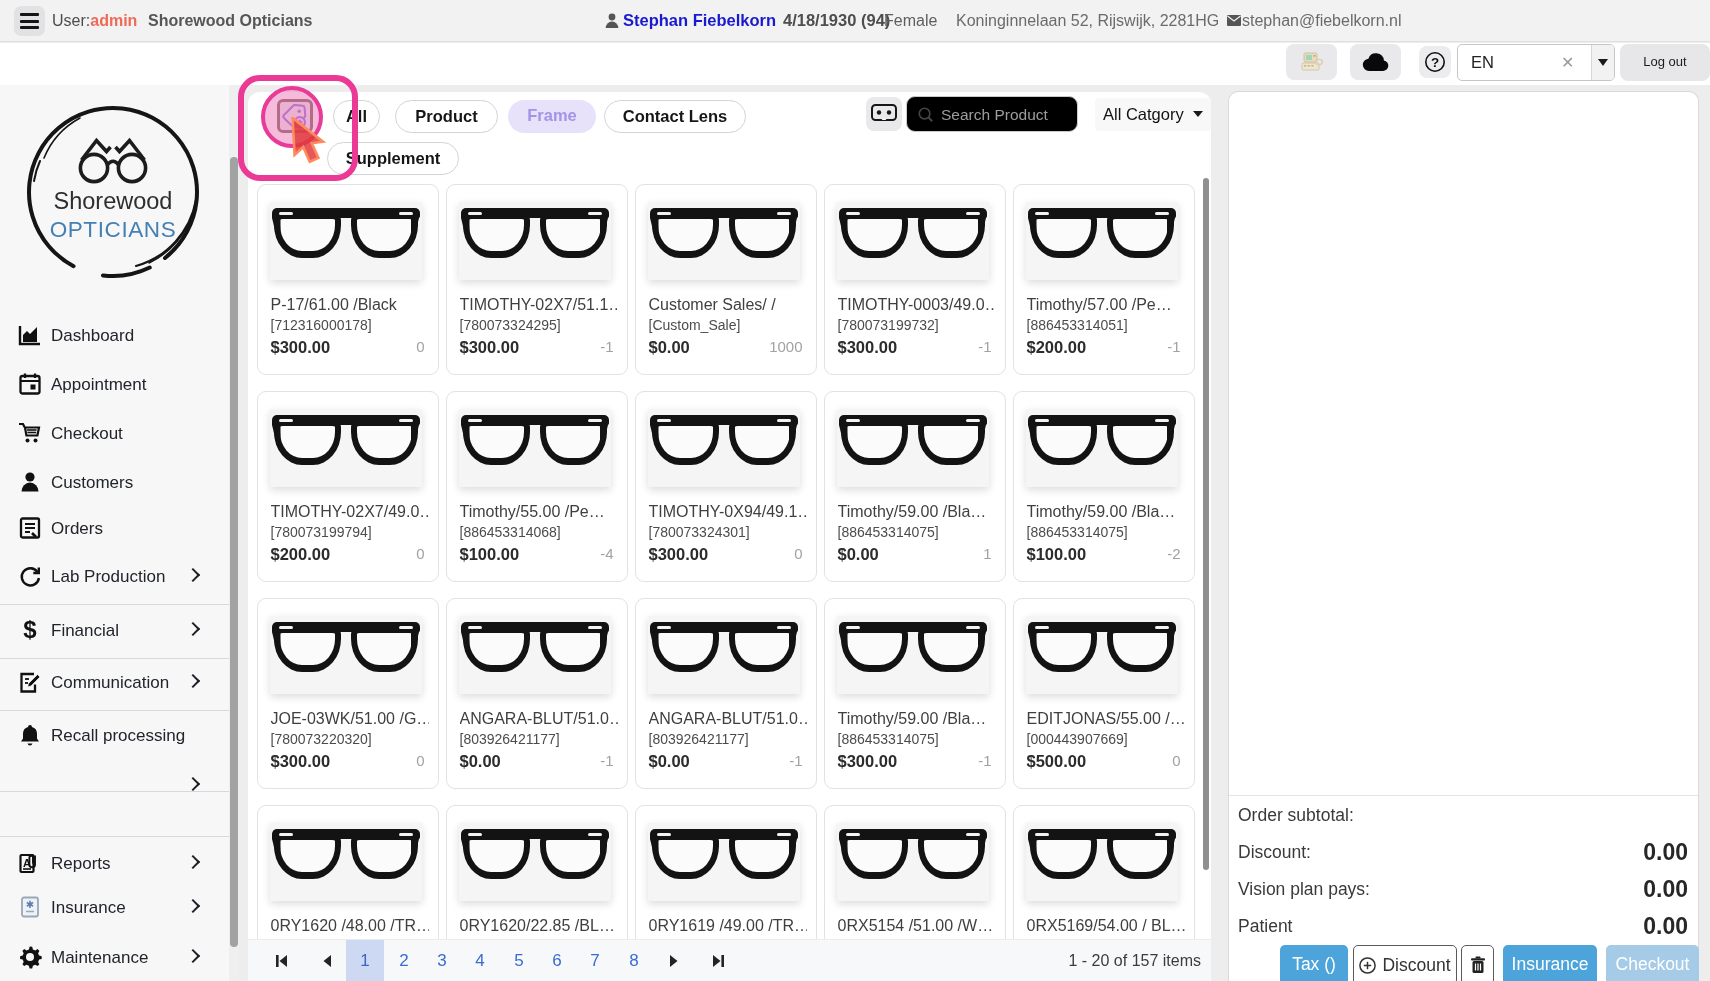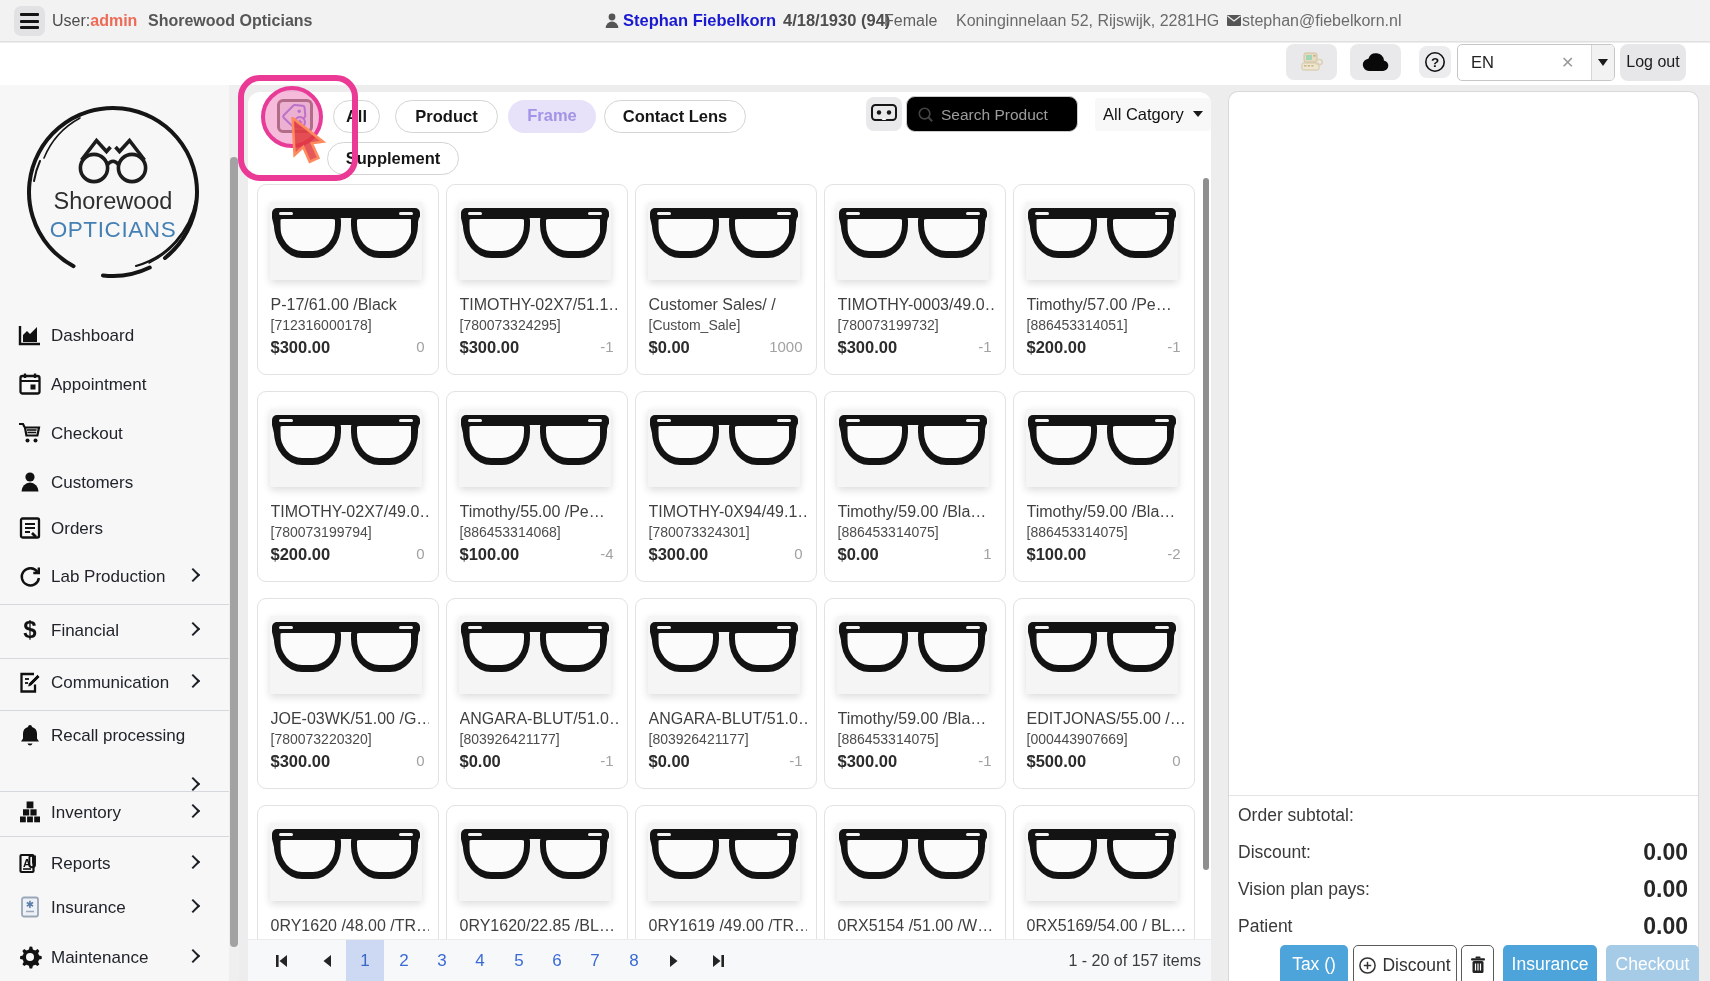--- a/index.html
+++ b/index.html
@@ -29,21 +29,21 @@
 .toolbar { position:absolute; left:0; top:43px; width:1710px; height:42px; background:#fff; }
 .tbtn { position:absolute; top:1px; height:36px; background:#e9e9eb; border-radius:8px; }
 .tbtn1 { left:1286px; width:51px; }
 .tbtn2 { left:1350px; width:51px; }
 .tbtn3 { left:1419px; width:32px; height:32px; top:3px; border-radius:8px; background:#ececee; }
 .ensel { position:absolute; left:1457px; top:1px; width:158px; height:37px; background:#fff; border:1px solid #c6c6c6; border-radius:5px;padding-left:20px; }
 .ensel .en { position:absolute; left:13px; top:8px; font-size:16.5px; color:#222; }
 .ensel .x { position:absolute; left:103px; top:8px; font-size:16px; color:#999; }
 .ensel .dd { position:absolute; right:0; top:0; width:23px; height:35px; background:#f2f2f2; border-left:1px solid #d6d6d6; border-radius:0 4px 4px 0; }
 .ensel .dd:after { content:""; position:absolute; left:6px; top:14px; border-left:5.5px solid transparent; border-right:5.5px solid transparent; border-top:7px solid #1a1a1a; }
-.logout { position:absolute; left:1620px; top:1px; width:66px; height:37px; background:#e7e7e9; border-radius:8px; font-size:16px; color:#1c1c1c; text-align:center; line-height:36px; }
+.logout { position:absolute; left:1620px; top:1px; width:90px; height:37px; background:#e7e7e9; border-radius:8px; font-size:13px; color:#1c1c1c; text-align:center; line-height:36px; }
 
 
 .sidebar { position:absolute; left:0; top:85px; width:229px; height:896px; background:#f7f7f7; }
 .logo { position:absolute; left:22px; top:16px; width:182px; height:182px; }
 .sbbar { position:absolute; left:229px; top:85px; width:10px; height:896px; background:#efefef; }
 .sbbar .thumb { position:absolute; left:1px; top:72px; width:8px; height:790px; background:#a2a2a2; border-radius:4px; }
 .mi { position:absolute; left:0; width:229px; height:49px; }
 .mi .ic { position:absolute; left:18px; top:11px; width:24px; height:24px; }
 .mi .lb { position:absolute; left:51px; top:14px; font-size:17px; color:#21252b; }
 .mi .ch { position:absolute; left:188px; top:17px; }
@@ -257,34 +257,20 @@
   <div class="mdiv" style="top:625px;"></div>
   <div class="mi" style="top:627px;height:79px;">
       <svg class="ic" viewBox="0 0 24 24">
         <path d="M12,2 a2,2 0 0 1 2,2 a7,7 0 0 1 5,6.5 v5 l2,3 h-18 l2,-3 v-5 a7,7 0 0 1 5,-6.5 a2,2 0 0 1 2,-2 z" fill="#111"></path>
         <path d="M9.5,20.5 a2.6,2.6 0 0 0 5,0 z" fill="#111"></path>
       </svg>
       <div class="lb">Recall processing</div>
       <div class="ch chev" style="top:67px;"></div>
     </div>
   <div class="mdiv" style="top:706px;"></div>
-  <div class="mi" style="top:706px;height:45px;">
-      <svg class="ic" style="top:9px;" viewBox="0 0 24 24">
-        <g fill="#111">
-          <rect x="8.6" y="1.5" width="6.8" height="6.8"></rect>
-          <rect x="5" y="9.3" width="6.2" height="6.2"></rect>
-          <rect x="12.4" y="9.3" width="6.2" height="6.2"></rect>
-          <rect x="2" y="16.5" width="5.8" height="5.8"></rect>
-          <rect x="9.1" y="16.5" width="5.8" height="5.8"></rect>
-          <rect x="16.2" y="16.5" width="5.8" height="5.8"></rect>
-        </g>
-      </svg>
-      <div class="lb" style="top:12px;">Inventory</div>
-      <div class="ch chev" style="top:15px;"></div>
-    </div>
   <div class="mdiv" style="top:751px;"></div>
   <div class="mi" style="top:755px;">
       <svg class="ic" viewBox="0 0 24 24">
         <rect x="2.5" y="4" width="13" height="17" rx="1" fill="none" stroke="#111" stroke-width="2.2"></rect>
         <text x="9" y="16" text-anchor="middle" font-size="11" font-weight="bold" fill="#111" font-family="Liberation Sans, sans-serif">A</text>
         <line x1="5" y1="18" x2="13" y2="18" stroke="#111" stroke-width="1.6"></line>
         <path d="M17,4.5 v9 a2.8,2.8 0 0 1 -5.6,0 v-7 a1.8,1.8 0 0 1 3.6,0 v6" fill="none" stroke="#111" stroke-width="1.9"></path>
       </svg>
       <div class="lb">Reports</div>
       <div class="ch chev"></div>

